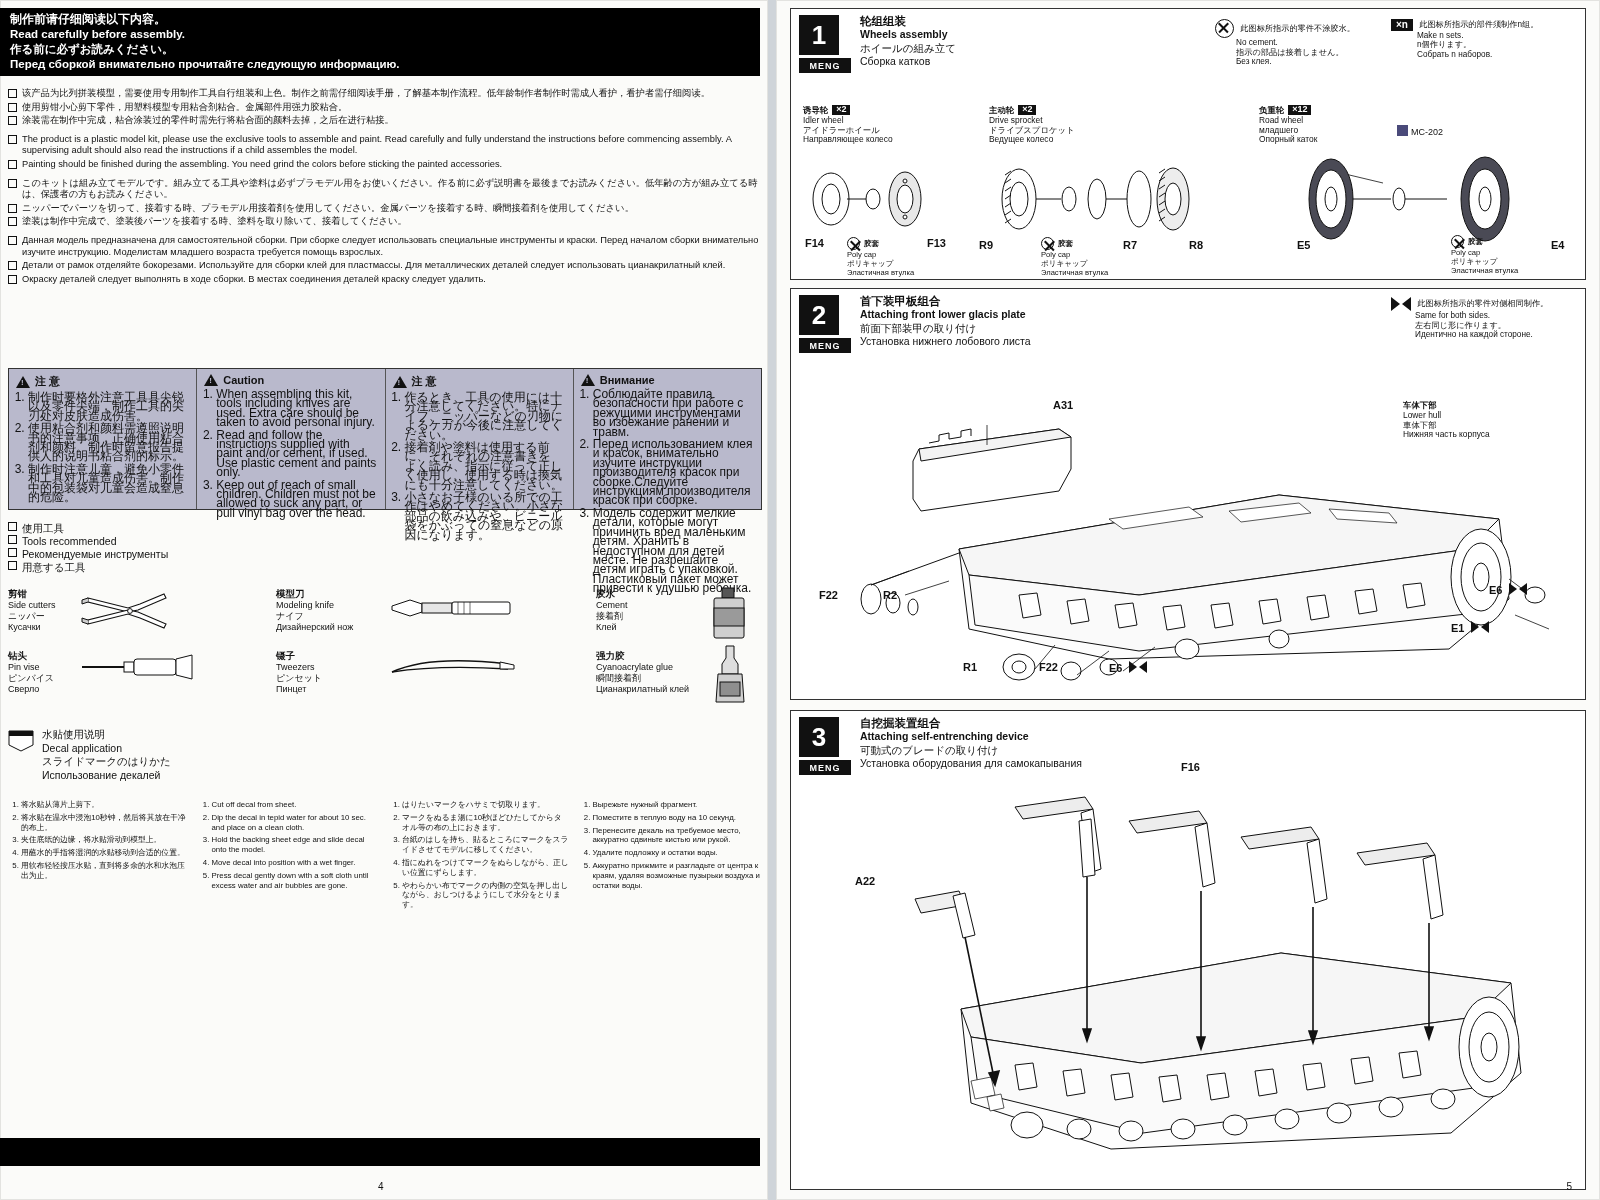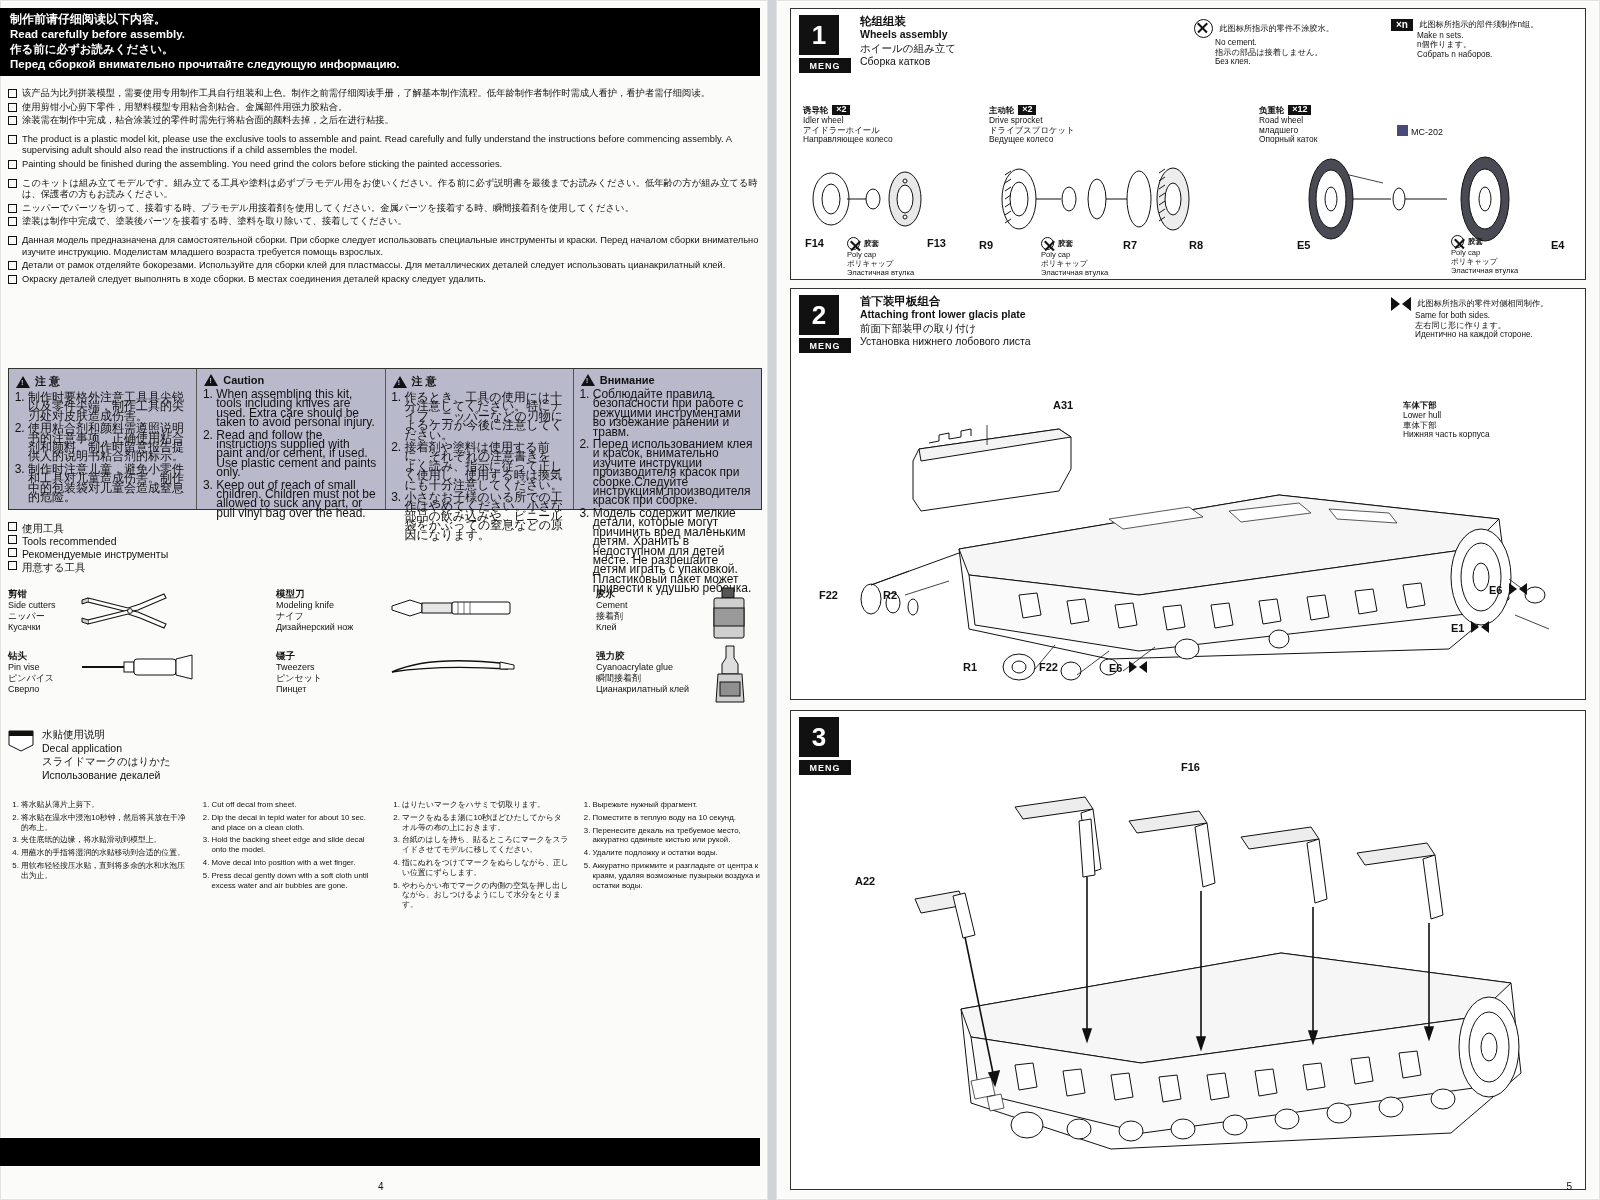--- a/index.html
+++ b/index.html
@@ -330,21 +330,21 @@
         <div class="meng">MENG</div>
       </div>
       <div class="step-titles">
         <div class="t-cn">轮组组装</div>
         <div class="t-en">Wheels assembly</div>
         <div>ホイールの組み立て</div>
         <div>Сборка катков</div>
       </div>
     </div>
 
-    <div class="note-box" style="left:403px;top:10px;width:170px;">
+    <div class="note-box" style="left:424px;top:10px;width:170px;">
       <span class="nosym"></span>
       <span>此图标所指示的零件不涂胶水。</span><br>
       <span style="margin-left:21px;display:block;">
         <span>No cement.</span><br>
         <span>指示の部品は接着しません。</span><br>
         <span>Без клея.</span>
       </span>
     </div>
 
     <div class="note-box" style="left:600px;top:10px;width:180px;">
@@ -574,20 +574,26 @@
       <span>Нижняя часть корпуса</span>
     </div>
   </div>
 
   <div class="step" id="step3">
     <div class="step-head">
       <div>
         <div class="step-num">3</div>
         <div class="meng">MENG</div>
       </div>
+      <div class="step-titles">
+        <div class="t-cn">自挖掘装置组合</div>
+        <div class="t-en">Attaching self-entrenching device</div>
+        <div>可動式のブレードの取り付け</div>
+        <div>Установка оборудования для самокапывания</div>
+      </div>
     </div>
 
     <svg style="position:absolute;left:20px;top:70px;" width="770" height="400" viewBox="0 0 770 400">
       <g fill="#fff" stroke="#111" stroke-width="1">
 
         <g>
           <path d="M204 26 l70 -10 l8 12 l-70 10 z" fill="#ededed"></path>
           <path d="M282 28 l8 60 l-12 4 l-8 -60 z"></path>
           <path d="M268 40 l12 -2 l4 56 l-12 2 z"></path>
           <path d="M318 40 l70 -10 l8 12 l-70 10 z" fill="#ededed"></path>

